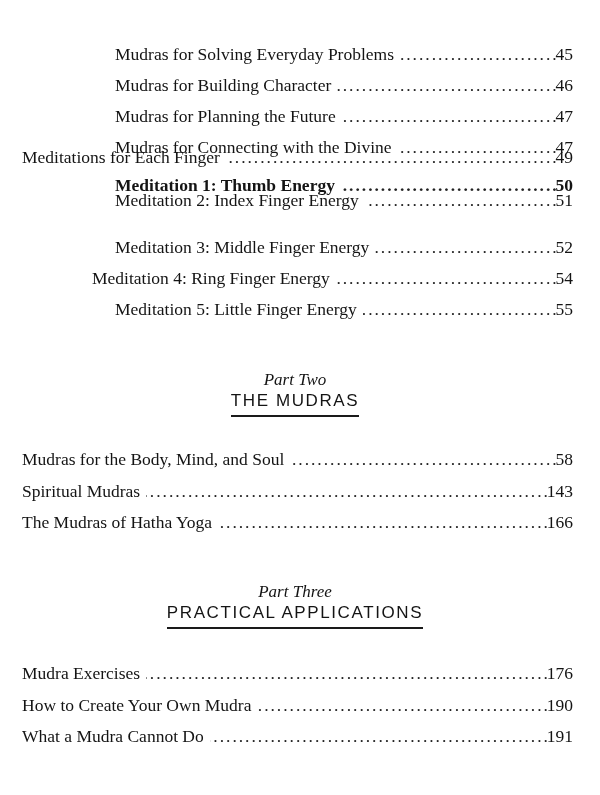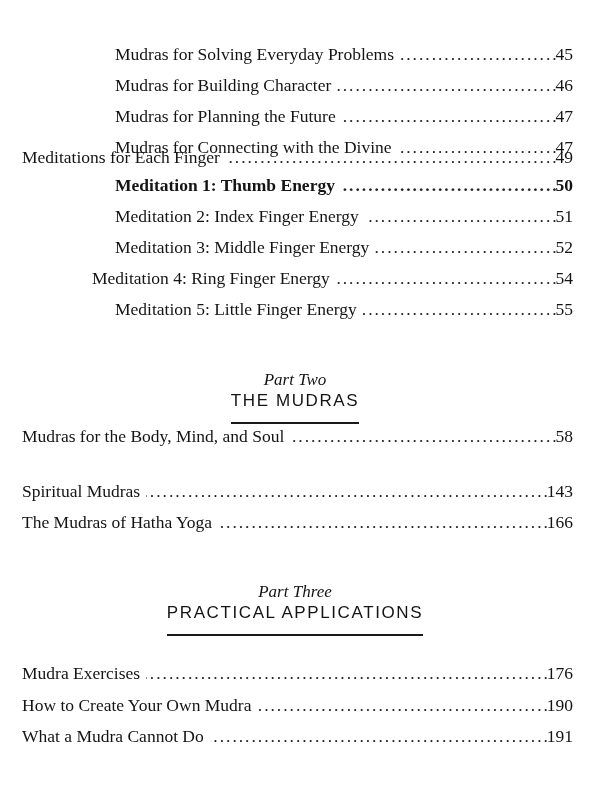--- a/index.html
+++ b/index.html
@@ -60,21 +60,21 @@
       text-align: center;
     }
     .part-label {
       font-style: italic;
       font-size: 17px;
       line-height: 20px;
     }
     .part-title-wrap {
       display: inline-block;
       border-bottom: 2px solid #1a1a1a;
-      padding-bottom: 11px;
+      padding-bottom: 4px;
       margin-top: 1px;
     }
     .part-title {
       font-family: "Liberation Sans", "DejaVu Sans", sans-serif;
       font-size: 17px;
       letter-spacing: 1.6px;
       line-height: 20px;
       font-weight: normal;
     }
   </style>
@@ -108,21 +108,21 @@
     <span class="toc-title">Meditations for Each Finger</span>
     <span class="toc-leader"></span>
     <span class="toc-page">49</span>
   </div>
 
   <div class="toc-row level-2" style="top:173px;font-weight:bold;">
     <span class="toc-title">Meditation 1: Thumb Energy</span>
     <span class="toc-leader"></span>
     <span class="toc-page">50</span>
   </div>
-  <div class="toc-row level-2" style="top:204px;">
+  <div class="toc-row level-2" style="top:188px;">
     <span class="toc-title">Meditation 2: Index Finger Energy</span>
     <span class="toc-leader"></span>
     <span class="toc-page">51</span>
   </div>
   <div class="toc-row level-2" style="top:235px;">
     <span class="toc-title">Meditation 3: Middle Finger Energy</span>
     <span class="toc-leader"></span>
     <span class="toc-page">52</span>
   </div>
   <div class="toc-row level-2" style="top:266px;padding-left:44px;">
@@ -136,21 +136,21 @@
     <span class="toc-page">55</span>
   </div>
 
   <div class="part-heading" style="top:370px;">
     <div class="part-label">Part Two</div>
     <div class="part-title-wrap">
       <span class="part-title">THE MUDRAS</span>
     </div>
   </div>
 
-  <div class="toc-row level-1" style="top:424px;">
+  <div class="toc-row level-1" style="top:447px;">
     <span class="toc-title">Mudras for the Body, Mind, and Soul</span>
     <span class="toc-leader"></span>
     <span class="toc-page">58</span>
   </div>
   <div class="toc-row level-1" style="top:479px;">
     <span class="toc-title">Spiritual Mudras</span>
     <span class="toc-leader"></span>
     <span class="toc-page">143</span>
   </div>
   <div class="toc-row level-1" style="top:510px;">

